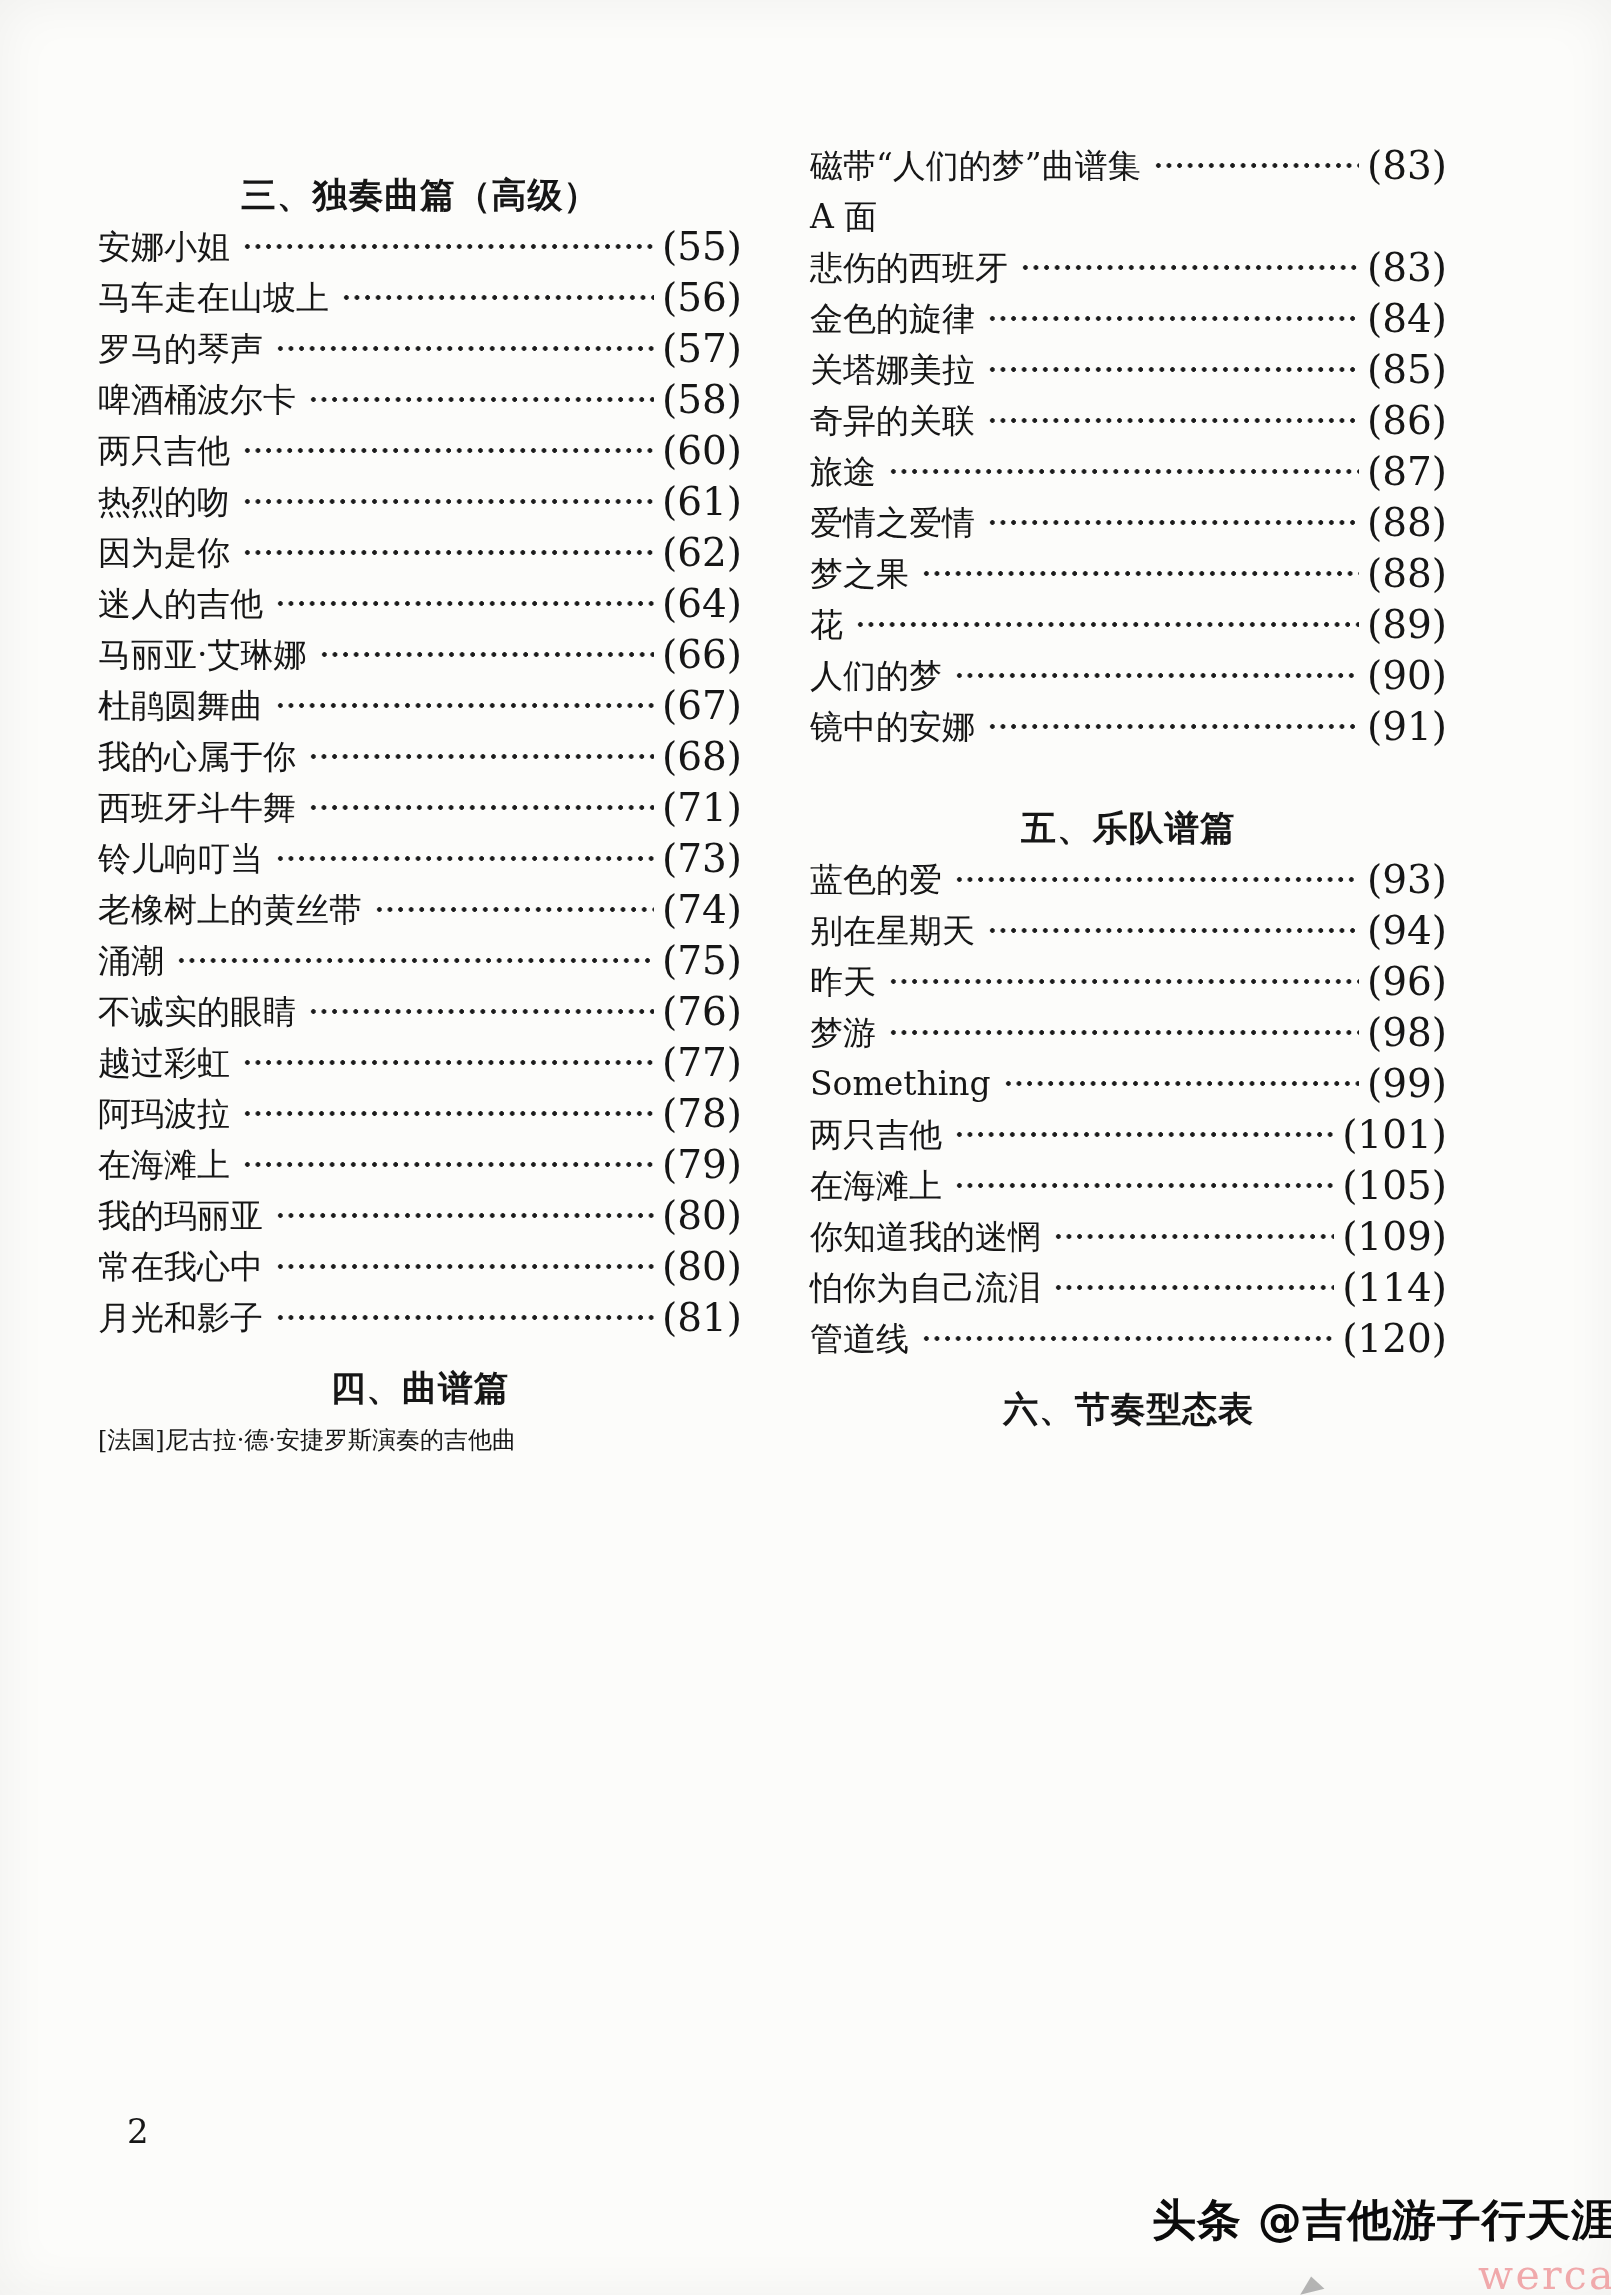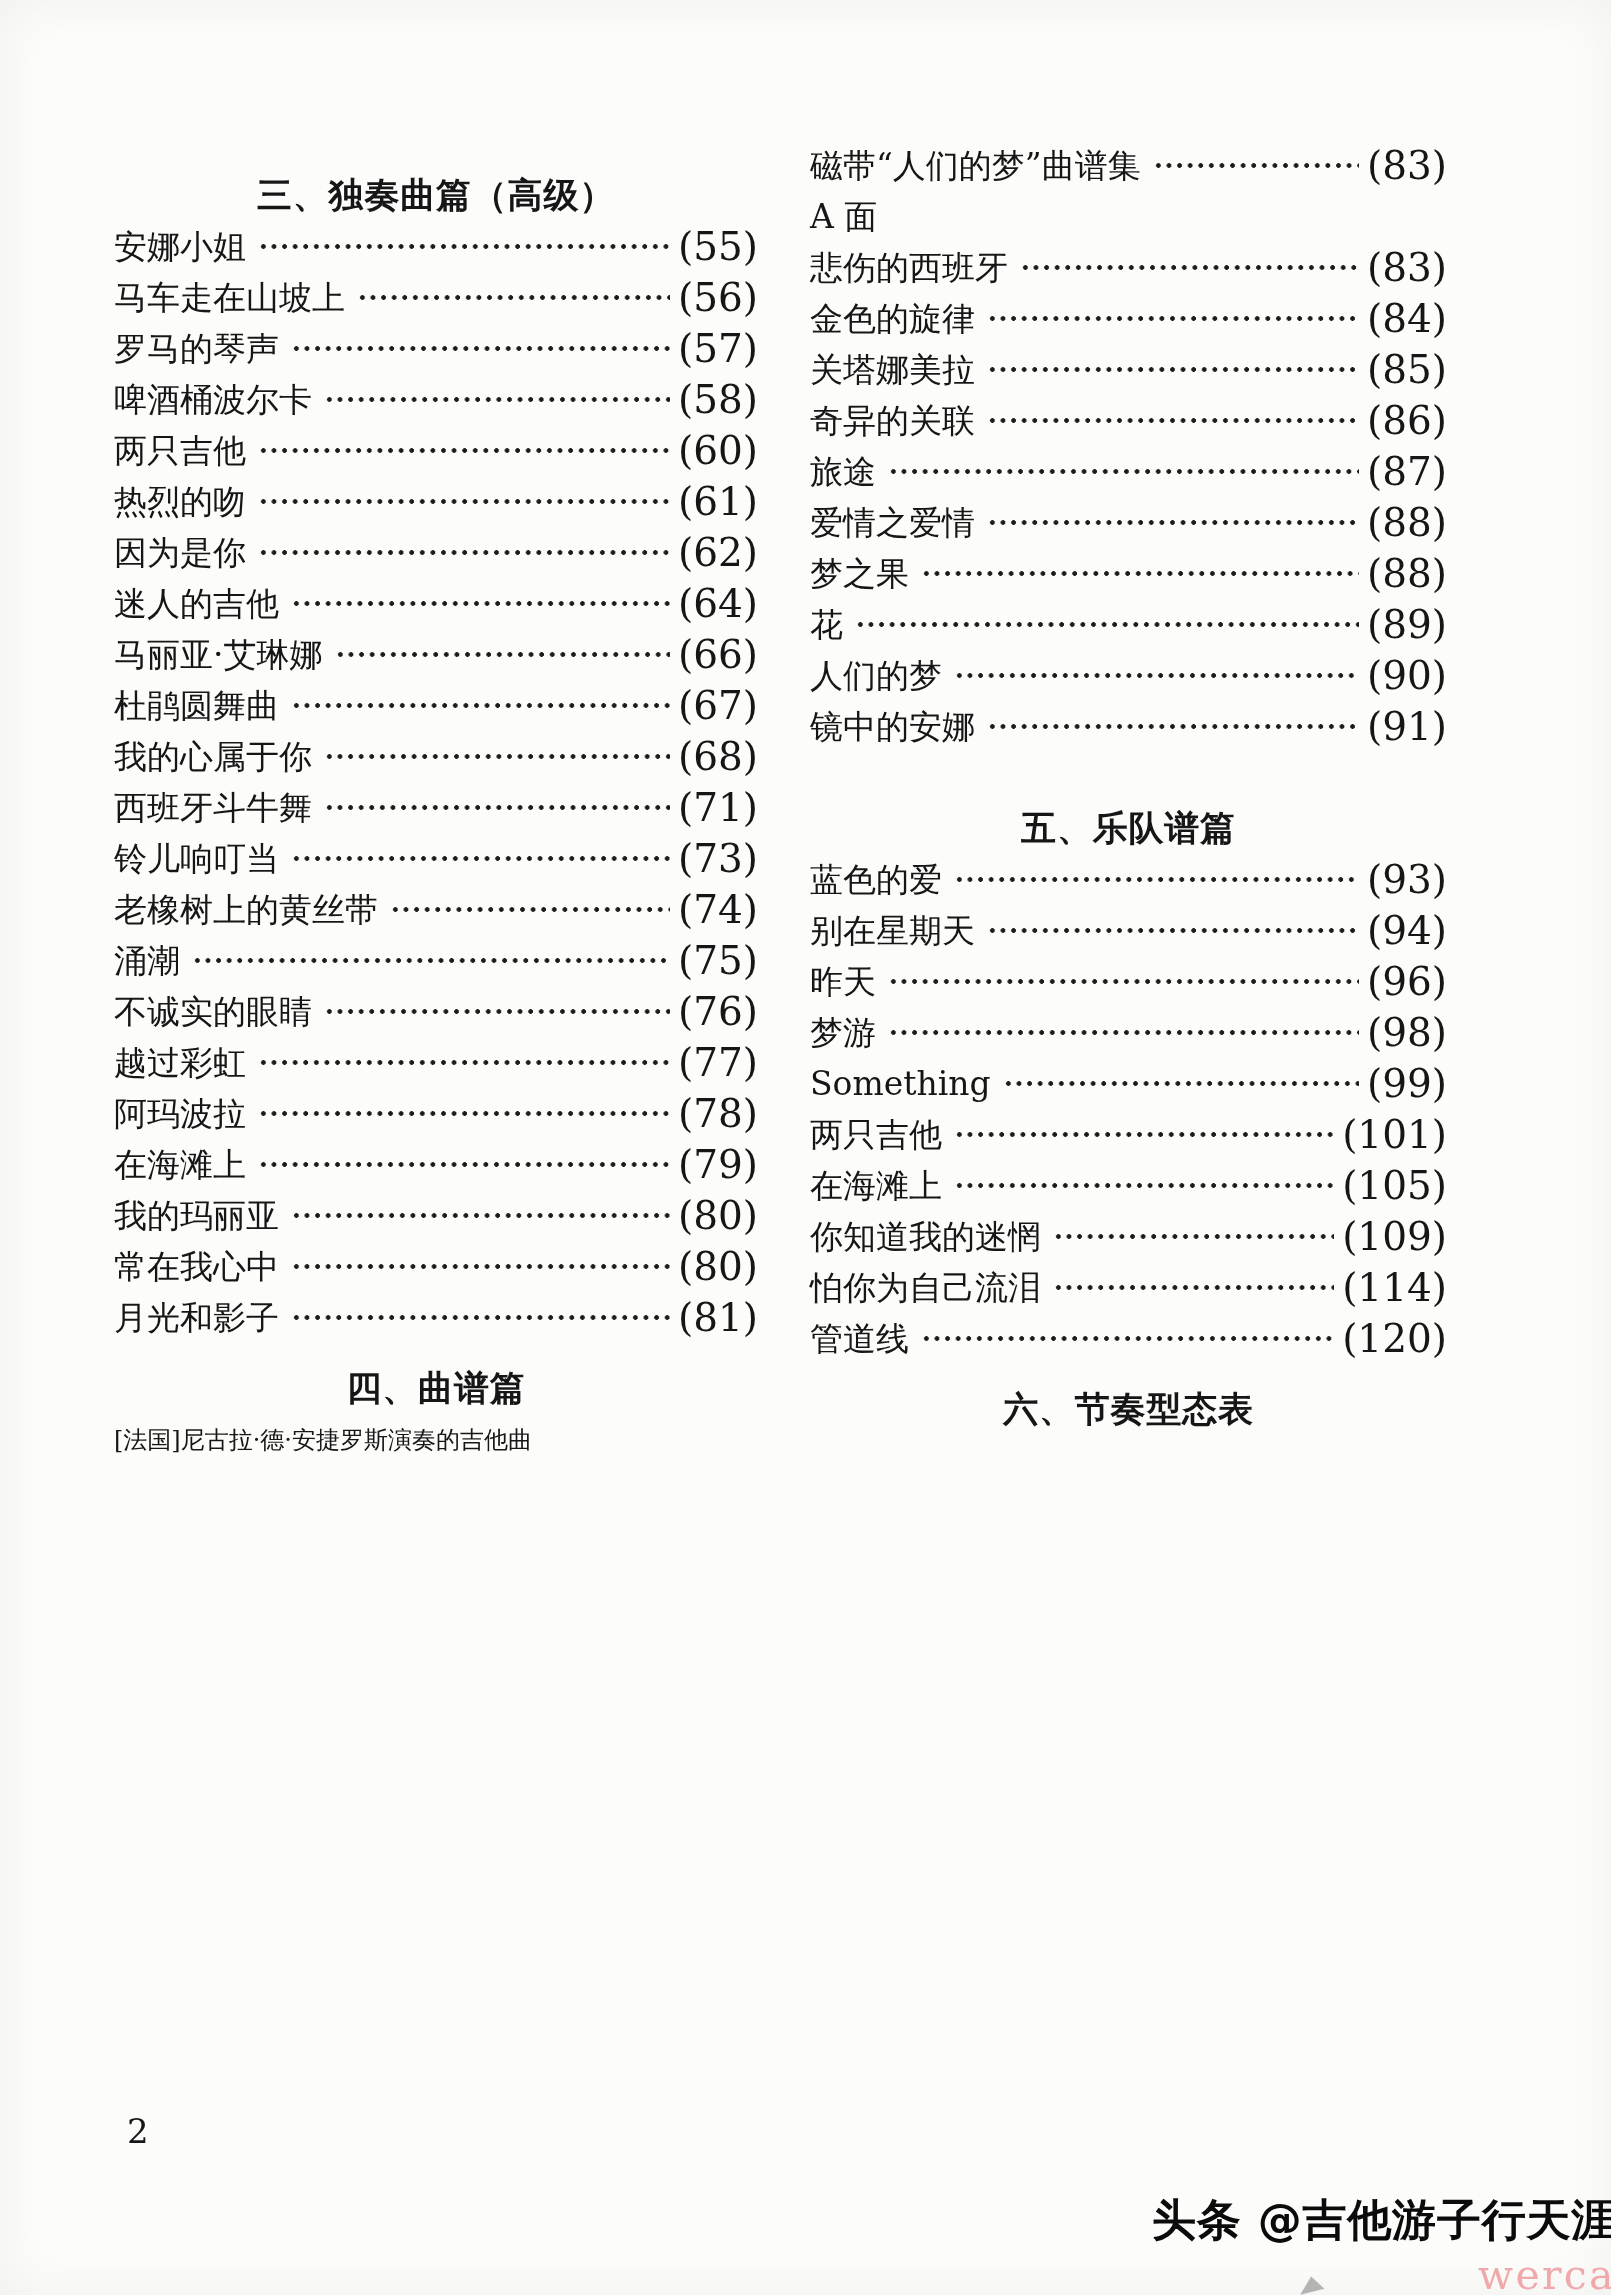--- a/index.html
+++ b/index.html
@@ -5,21 +5,21 @@
   html,body{margin:0;padding:0;background:#d9d9d9;}
   .page{
     position:relative;
     width:1612px;height:2295px;
     background:#fcfcfa;
     overflow:hidden;
     color:#161616;
     box-shadow:inset 0 0 54px rgba(0,0,0,.05);
   }
   .col{position:absolute;}
-  .col-left{left:98px;top:170px;width:644px;margin-left:16px;}
+  .col-left{left:98px;top:170px;width:644px;}
   .col-right{left:810px;top:140px;width:637px;}
   .row{
     display:flex;align-items:center;height:51px;
     font-family:"DejaVu Serif","Liberation Serif",serif;
     font-size:33px;line-height:1;
   }
   .row-heading{
     justify-content:center;
     font-family:"DejaVu Sans","Liberation Sans",sans-serif;
     font-weight:900;font-size:35px;letter-spacing:0.8px;

